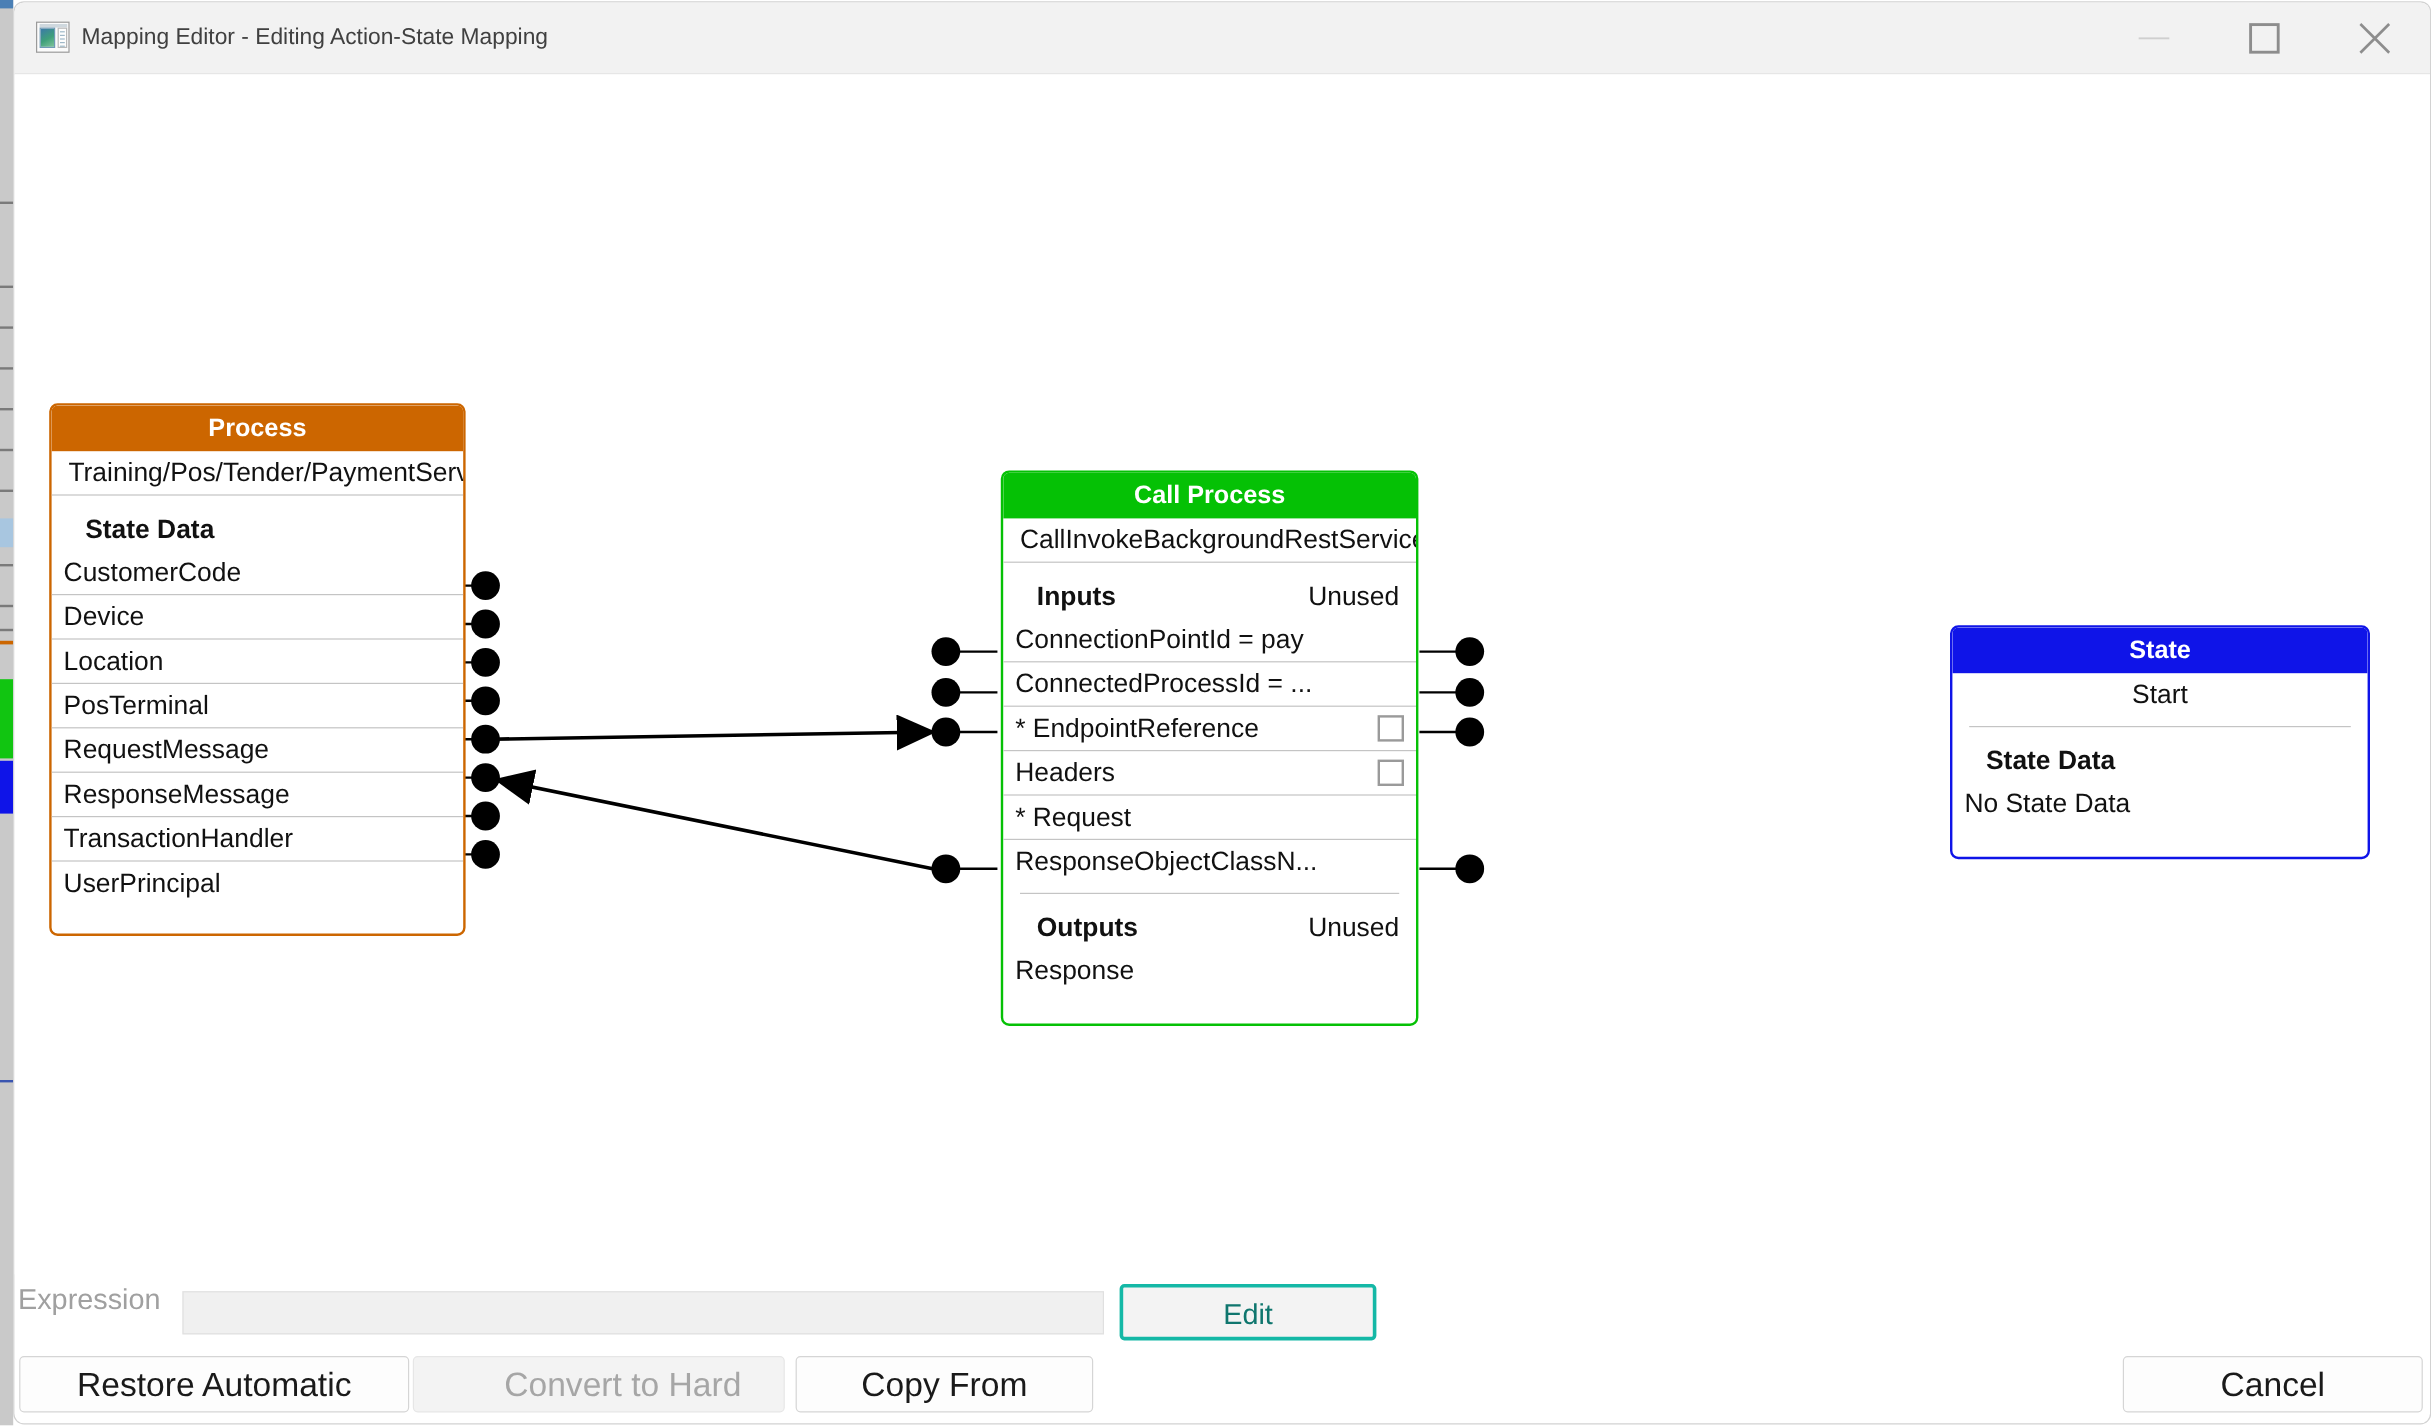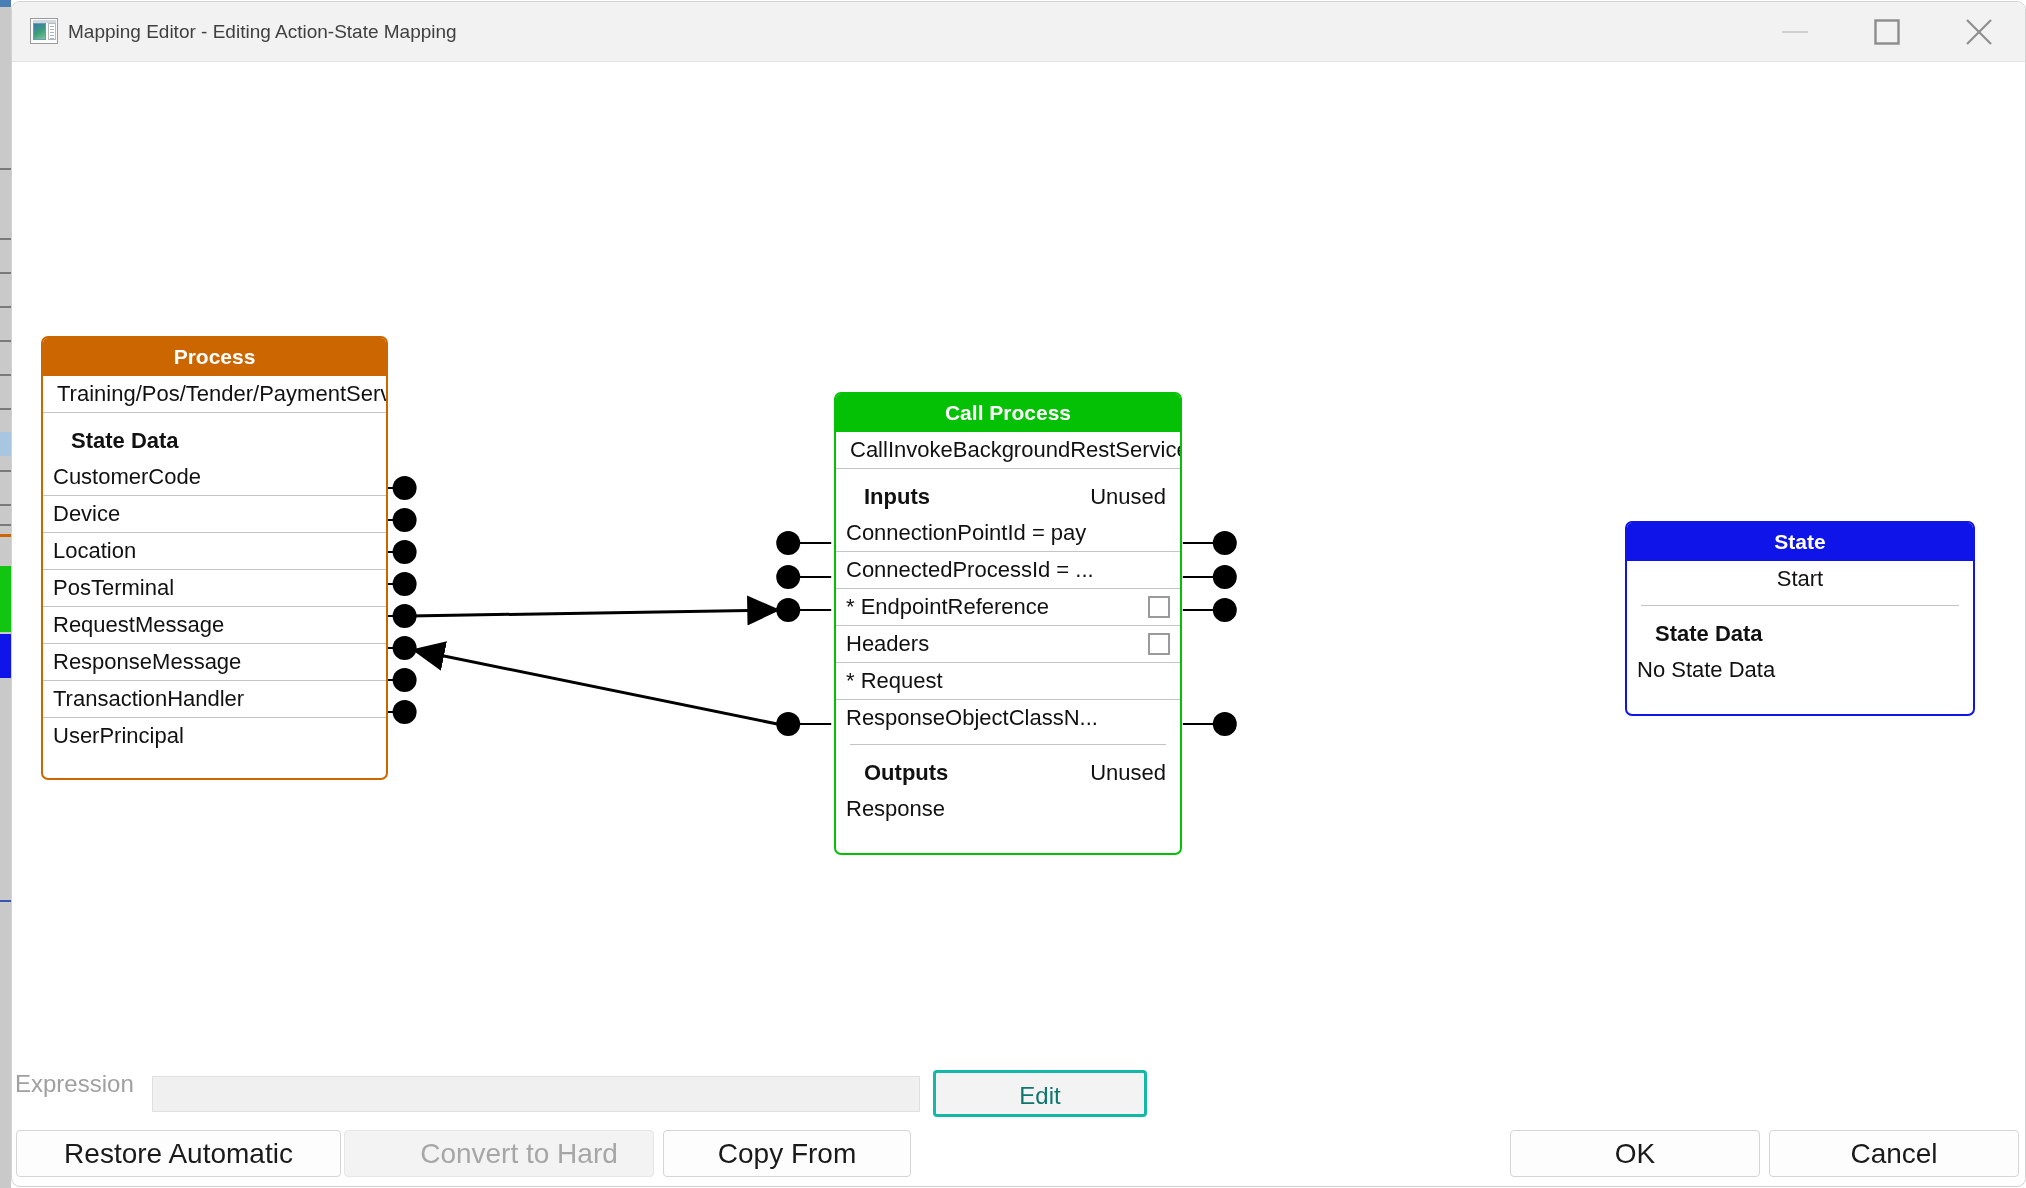--- a/index.html
+++ b/index.html
@@ -357,16 +357,15 @@
 
   <div id="bottom"></div>
 
   <div id="expr-label">Expression</div>
   <input id="expr-field" type="text" disabled="" value="" style="">
   <div id="edit-btn">Edit</div>
 
   <div class="btn" id="btn-restore">Restore Automatic Mappings</div>
   <div class="btn disabled" id="btn-convert">Convert to Hard Mappings</div>
   <div class="btn" id="btn-copyfrom">Copy From</div>
-  <div class="btn" id="btn-ok">OK</div>
   <div class="btn" id="btn-cancel">Cancel</div>
 
 </div>
 
 </body></html>

